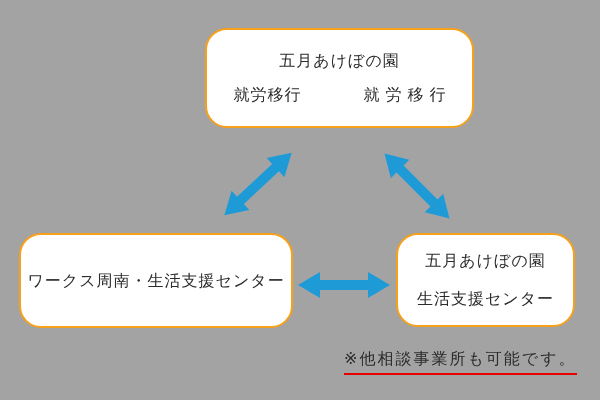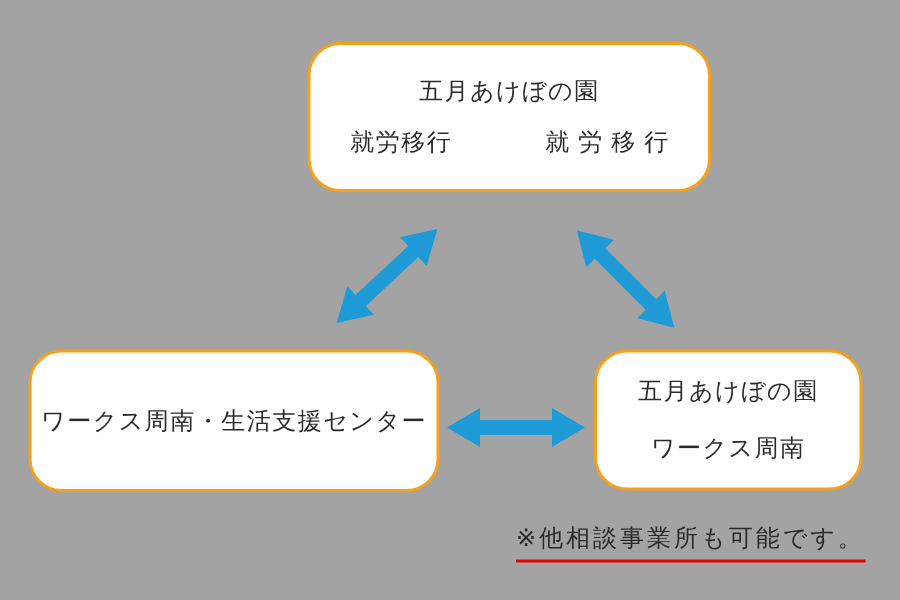--- a/index.html
+++ b/index.html
@@ -73,21 +73,21 @@
       <span class="spread">就労移行</span>
     </div>
   </div>
 
   <div class="box box-left">
     <div>ワークス周南・生活支援センター</div>
   </div>
 
   <div class="box box-right">
     <div>五月あけぼの園</div>
-    <div>ワークス周南</div>
+    <div>生活支援センター</div>
   </div>
 
   <svg class="arrow arrow-top-left" width="120" height="120" viewBox="-60 -60 120 120">
     <g transform="rotate(-43)">
       <polygon points="-46,0 -24,-13 -24,-5 24,-5 24,-13 46,0 24,13 24,5 -24,5 -24,13" fill="#1E9BD7"></polygon>
     </g>
   </svg>
 
   <svg class="arrow arrow-top-right" width="120" height="120" viewBox="-60 -60 120 120">
     <g transform="rotate(45)">

